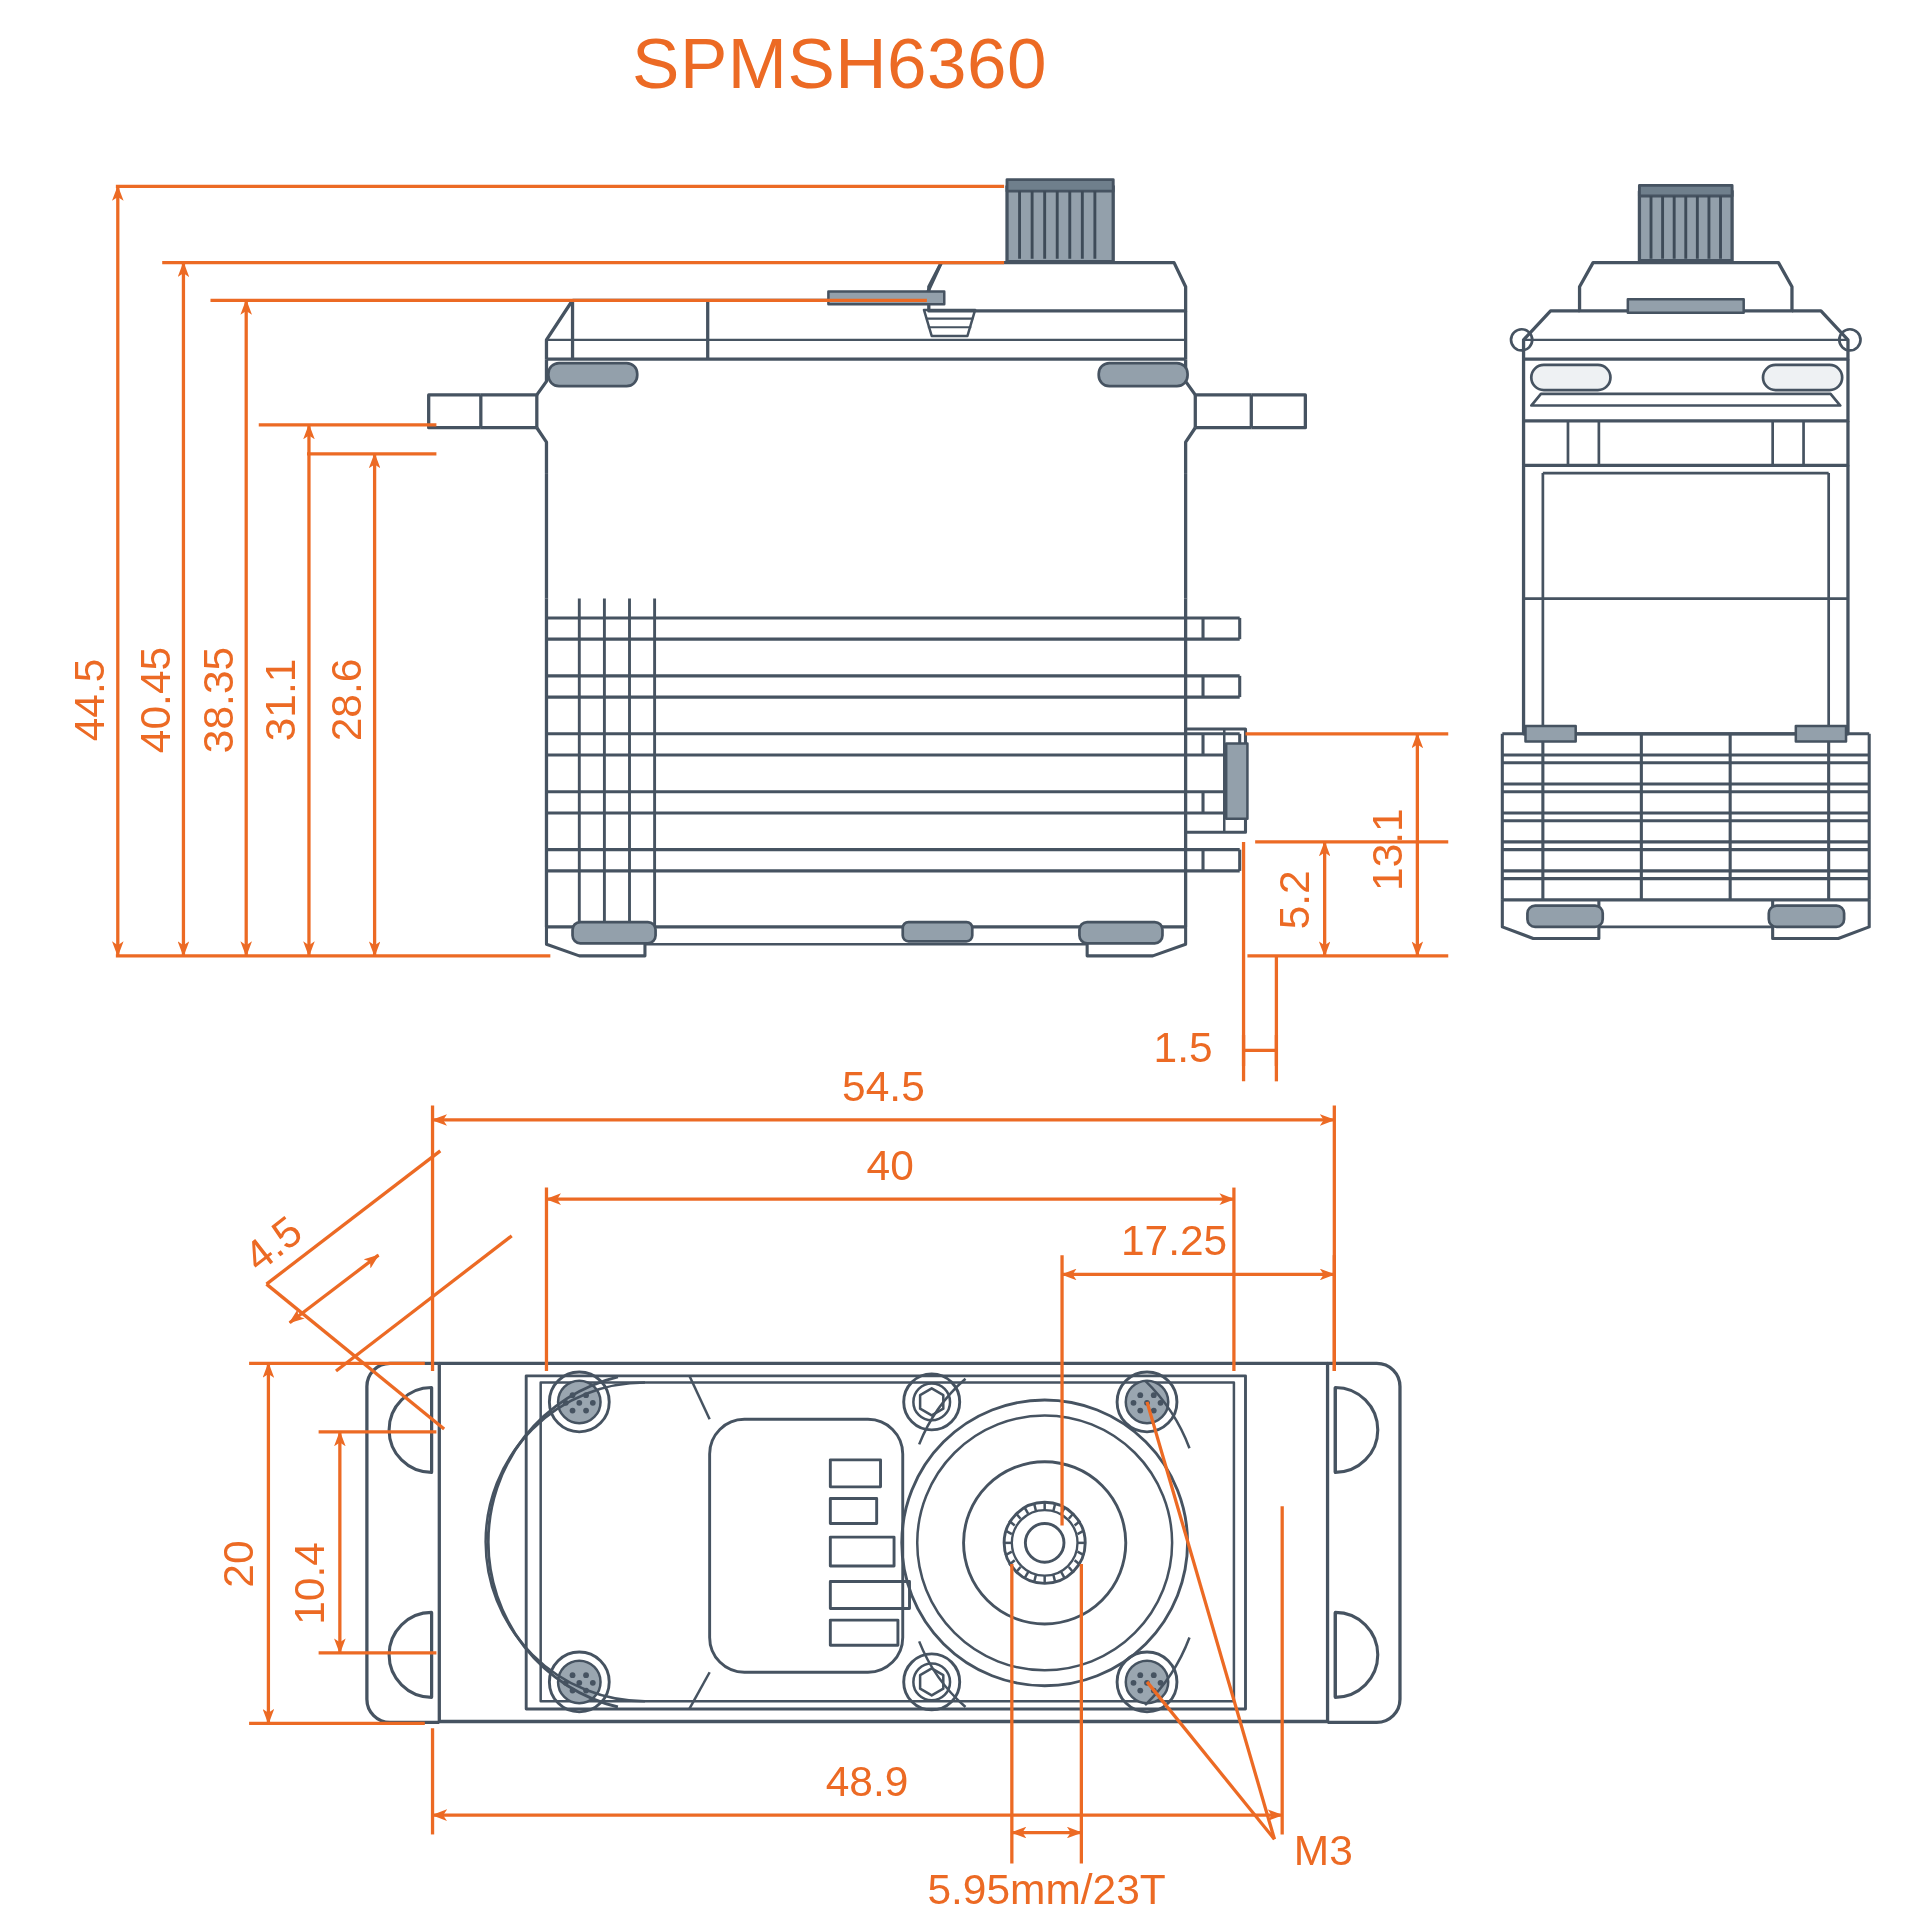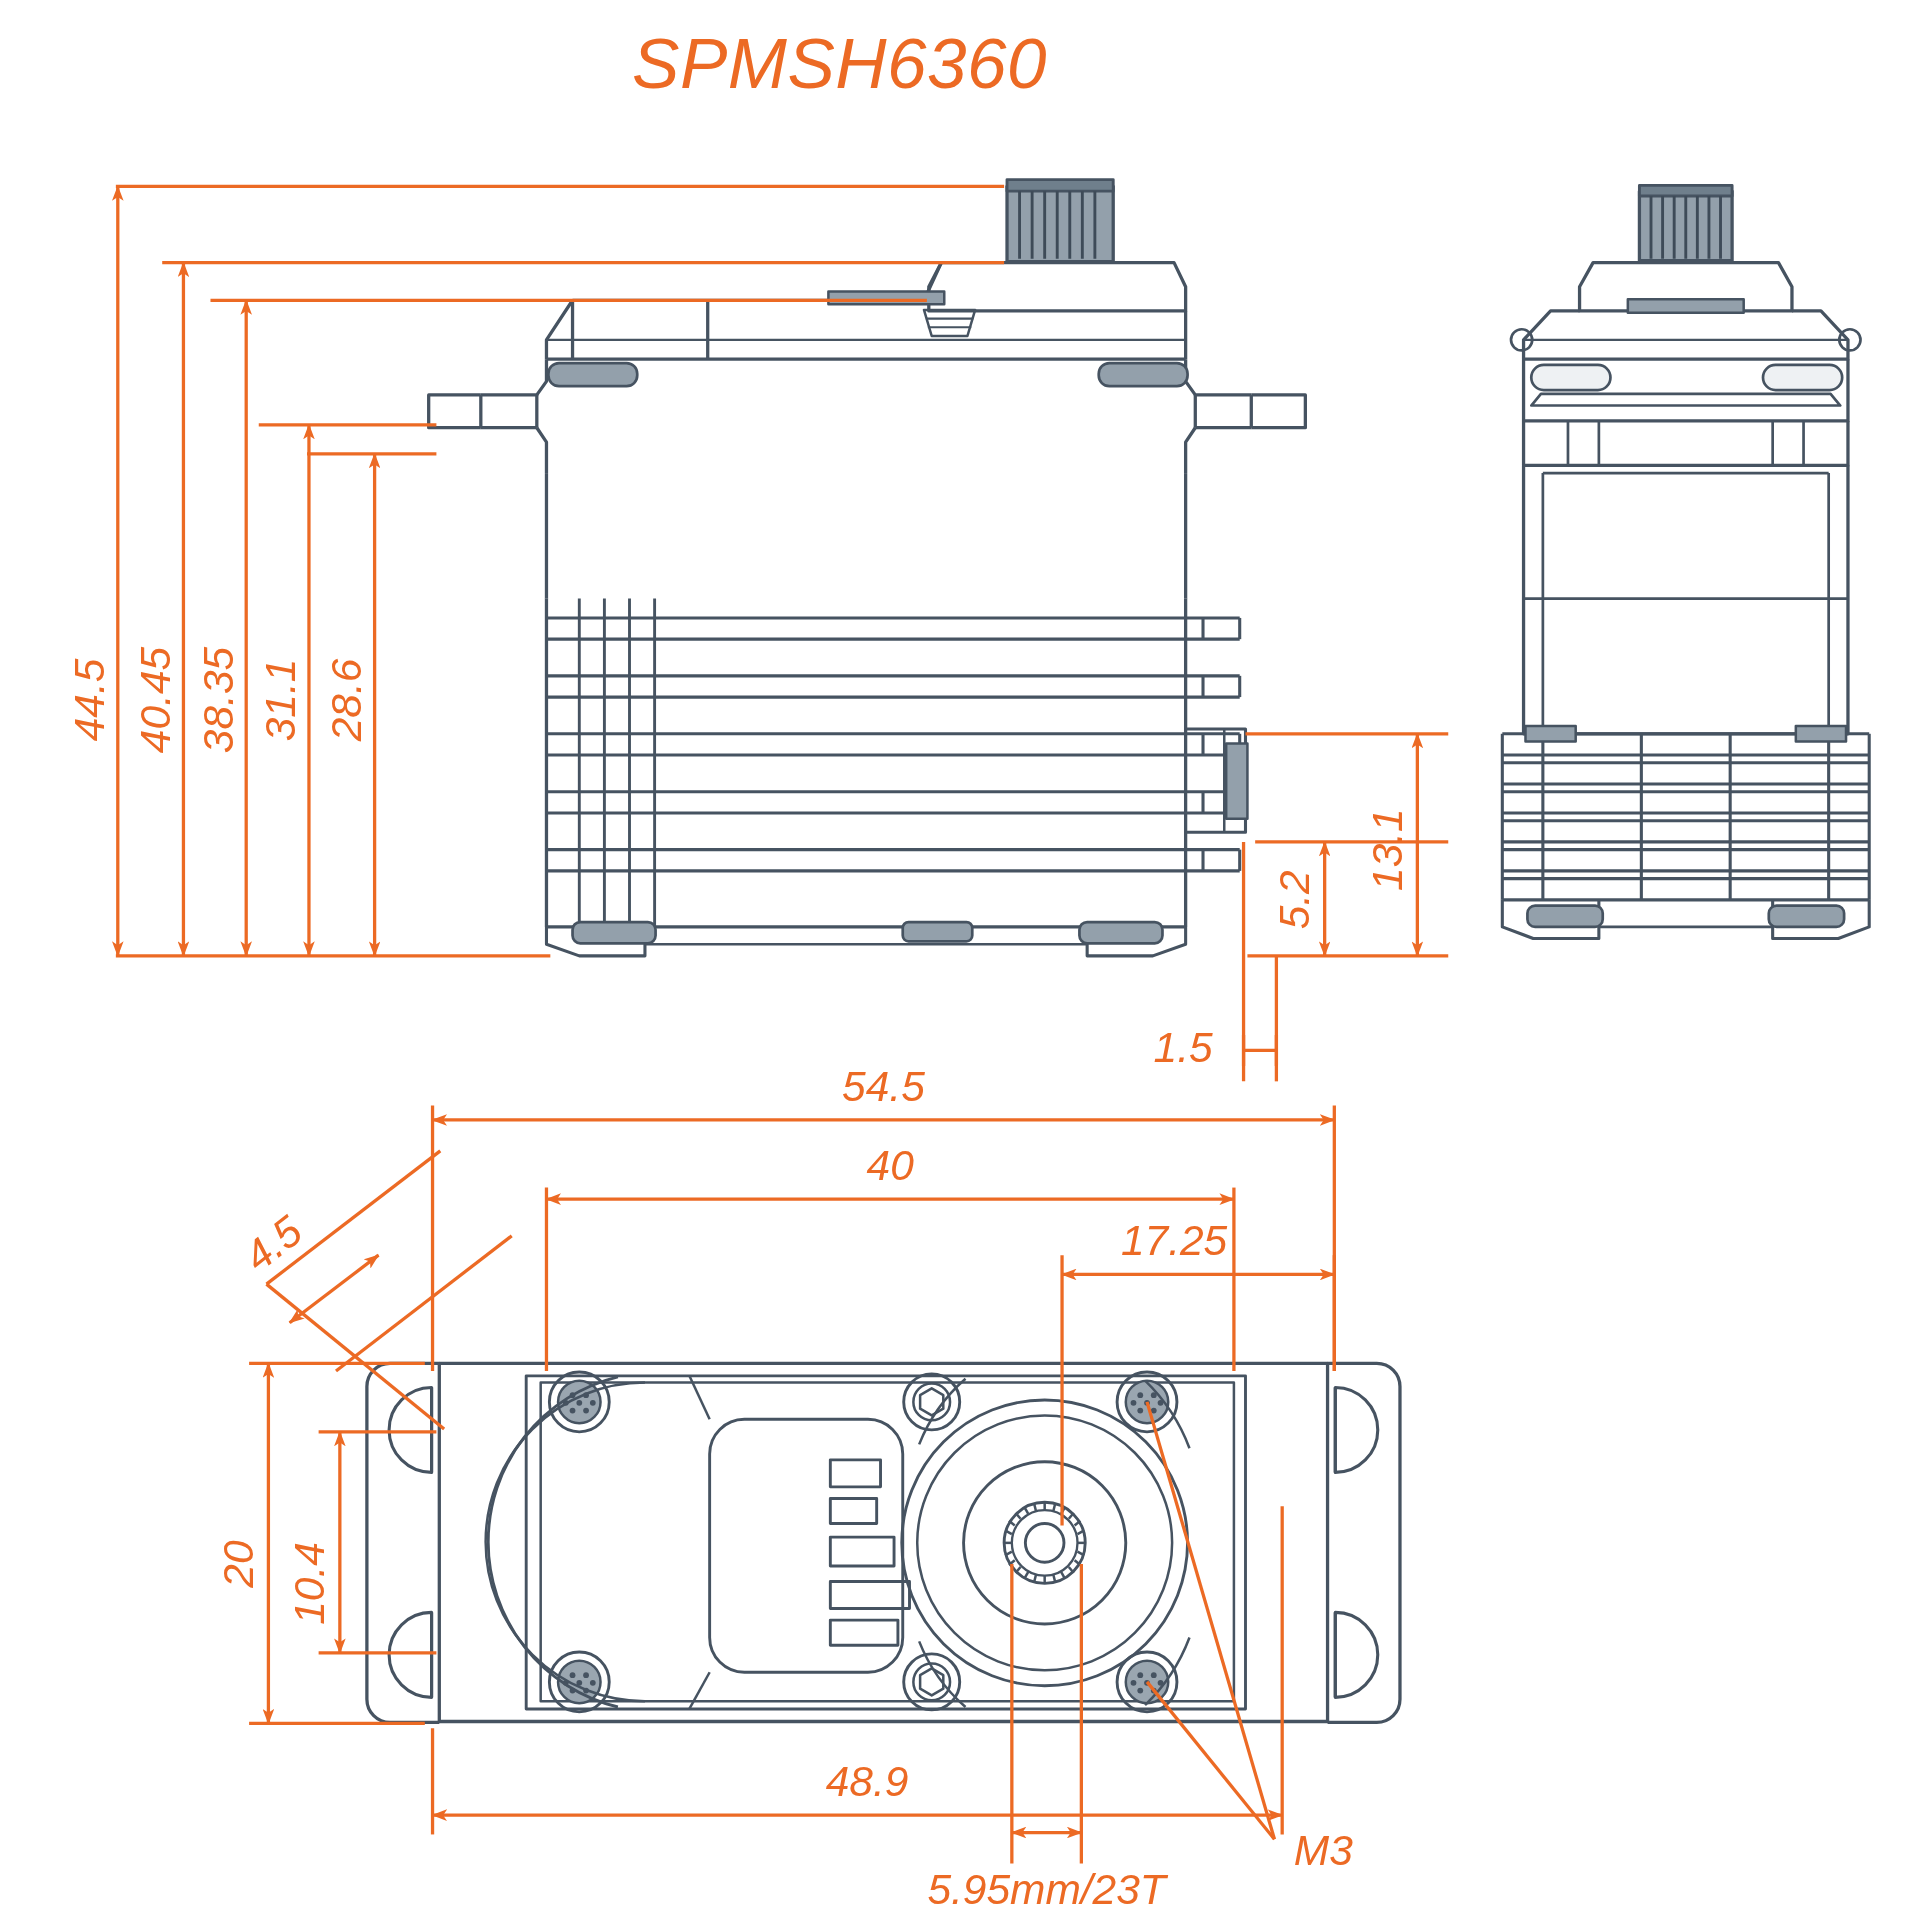--- a/index.html
+++ b/index.html
@@ -13,21 +13,20 @@
     height: 1931px;
     font-family: "Liberation Sans", sans-serif;
     position: relative;
     overflow: hidden;
   }
   #root {
     position: absolute;
     left: 0; top: 0;
     width: 1931px;
     height: 1931px;
-    font-style: italic;
   }
   .title {
     position: absolute;
     left: 0;
     top: 23px;
     width: 1931px;
     text-align: center;
     font-size: 71px;
     letter-spacing: 0.5px;
     color: #ec6a24;

